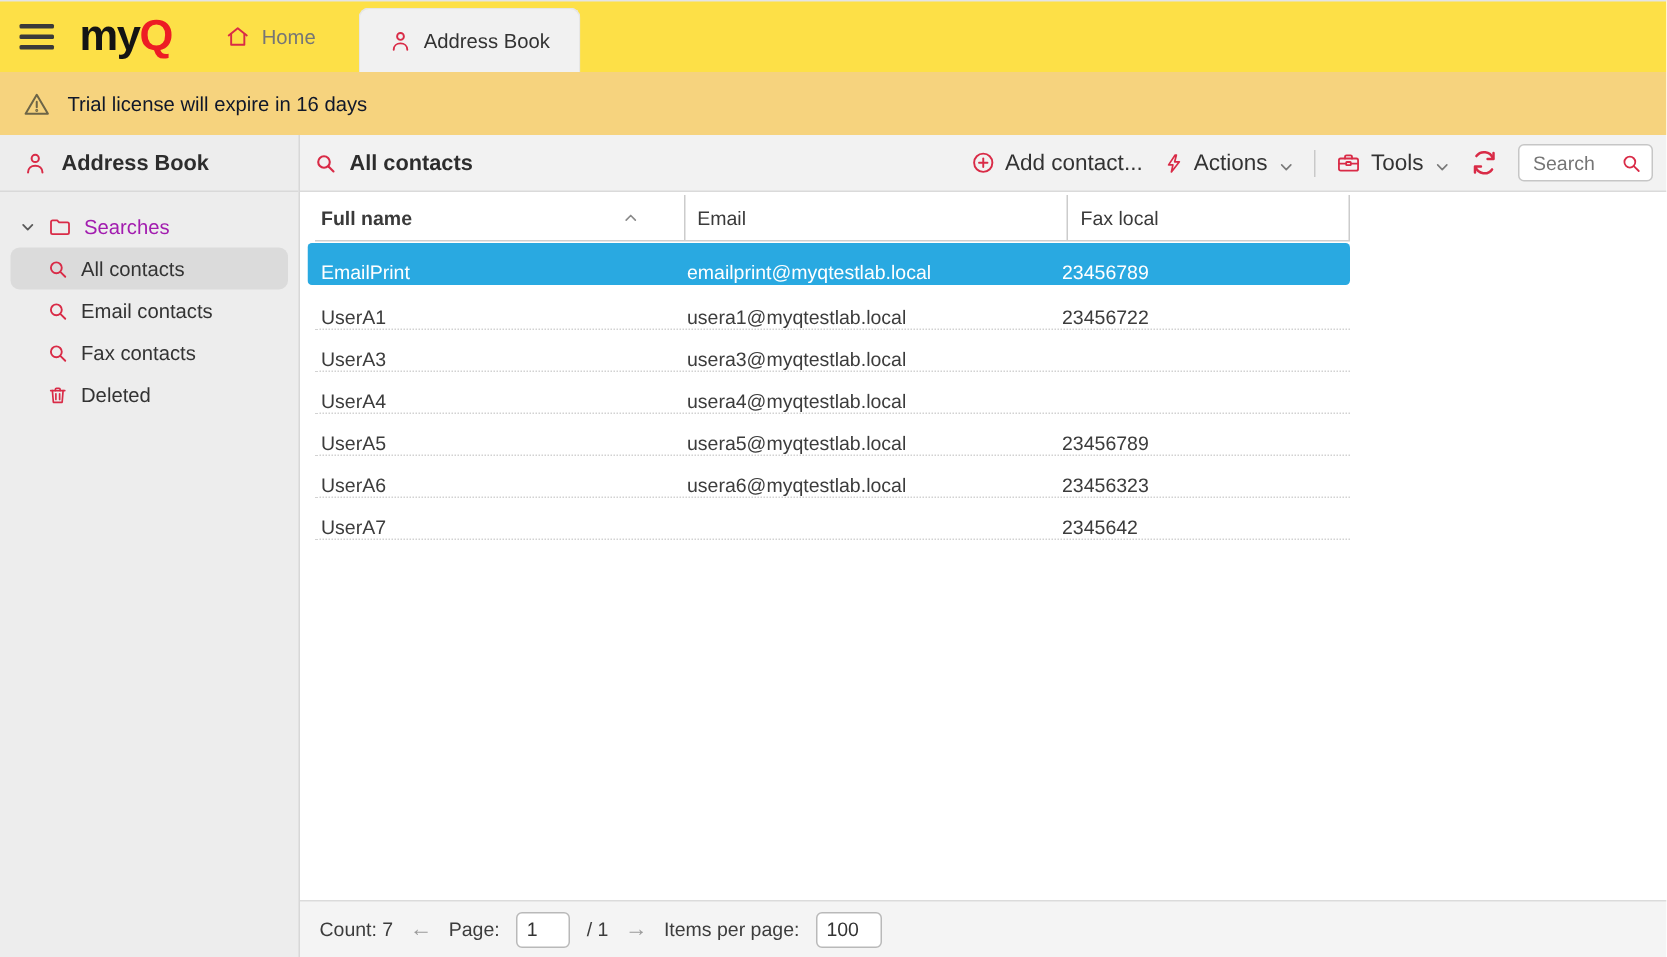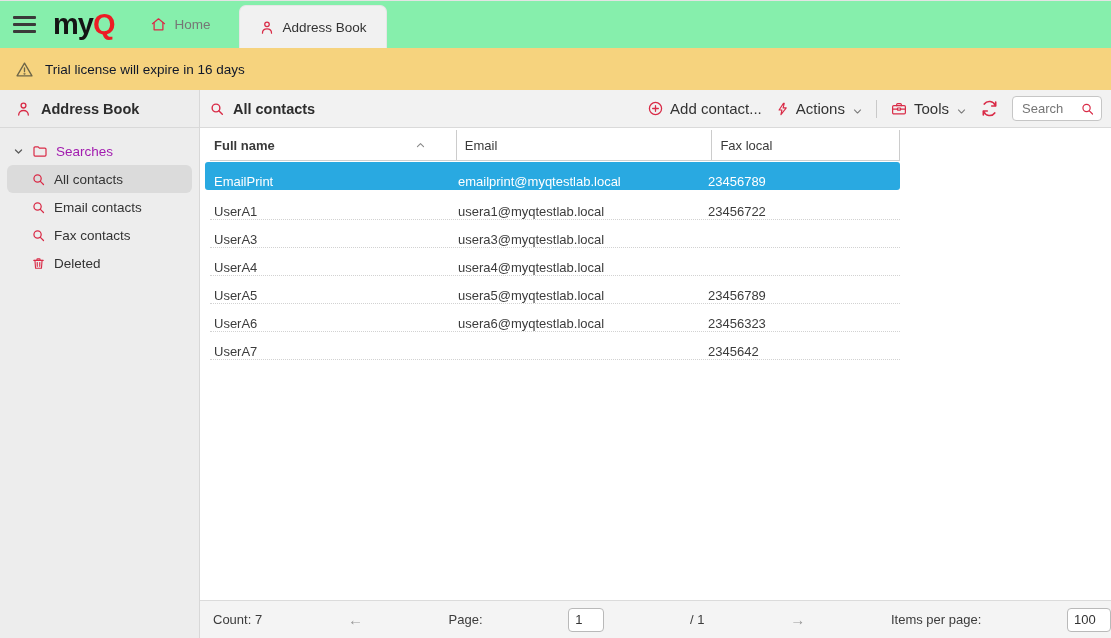--- a/index.html
+++ b/index.html
@@ -10,21 +10,21 @@
     color: #333;
     background: #fff;
   }
   svg { display: block; }
 
   
   .topbar {
     height: 48px;
     display: flex;
     align-items: center;
-    background: #86efac;
+    background: #fde047;
     border-top: 1px solid #e4e4e4;
   }
   .hamburger { margin-left: 13px; display: flex; flex-direction: column; gap: 4.5px; width: 23px; cursor: pointer; }
   .hamburger span { height: 2.6px; background: #3a3a3a; border-radius: 1px; }
   .logo { margin-left: 17px; font-size: 29px; font-weight: 800; letter-spacing: -1px; color: #141414; line-height: 1; cursor: pointer; }
   .logo .q { color: #ed1c24; }
   .tab-home { margin-left: 36px; display: flex; align-items: center; gap: 7px; color: #767676; font-size: 13.5px; height: 48px; cursor: pointer; }
   .tab-active {
     margin-left: 28px;
     align-self: flex-end;
@@ -103,21 +103,21 @@
     background: #29a9e1; color: #fff;
     border-radius: 3px; border-bottom: 1px dotted transparent;
     margin: 1px 0 2px -5px; padding-left: 5px; width: 695px;
   }
 
   
   .footer {
     height: 38px; flex-shrink: 0;
     background: #f4f4f4; border-top: 1px solid #dbdbdb;
     display: flex; align-items: center; gap: 11px;
-    padding-left: 13px; font-size: 13px; color: #3c3c3c; justify-content: space-between;
+    padding-left: 13px; font-size: 13px; color: #3c3c3c;
   }
   .arrow { color: #9a9a9a; font-size: 15px; cursor: pointer; line-height: 1; }
   .pg-input, .ipp-input {
     height: 24px; border: 1px solid #b9b9b9; border-radius: 4px;
     background: #fff; font-family: "Liberation Sans", sans-serif;
     font-size: 13px; color: #333; padding: 0 6px; outline: none;
   }
   .pg-input { width: 36px; }
   .ipp-input { width: 44px; }
 </style>

